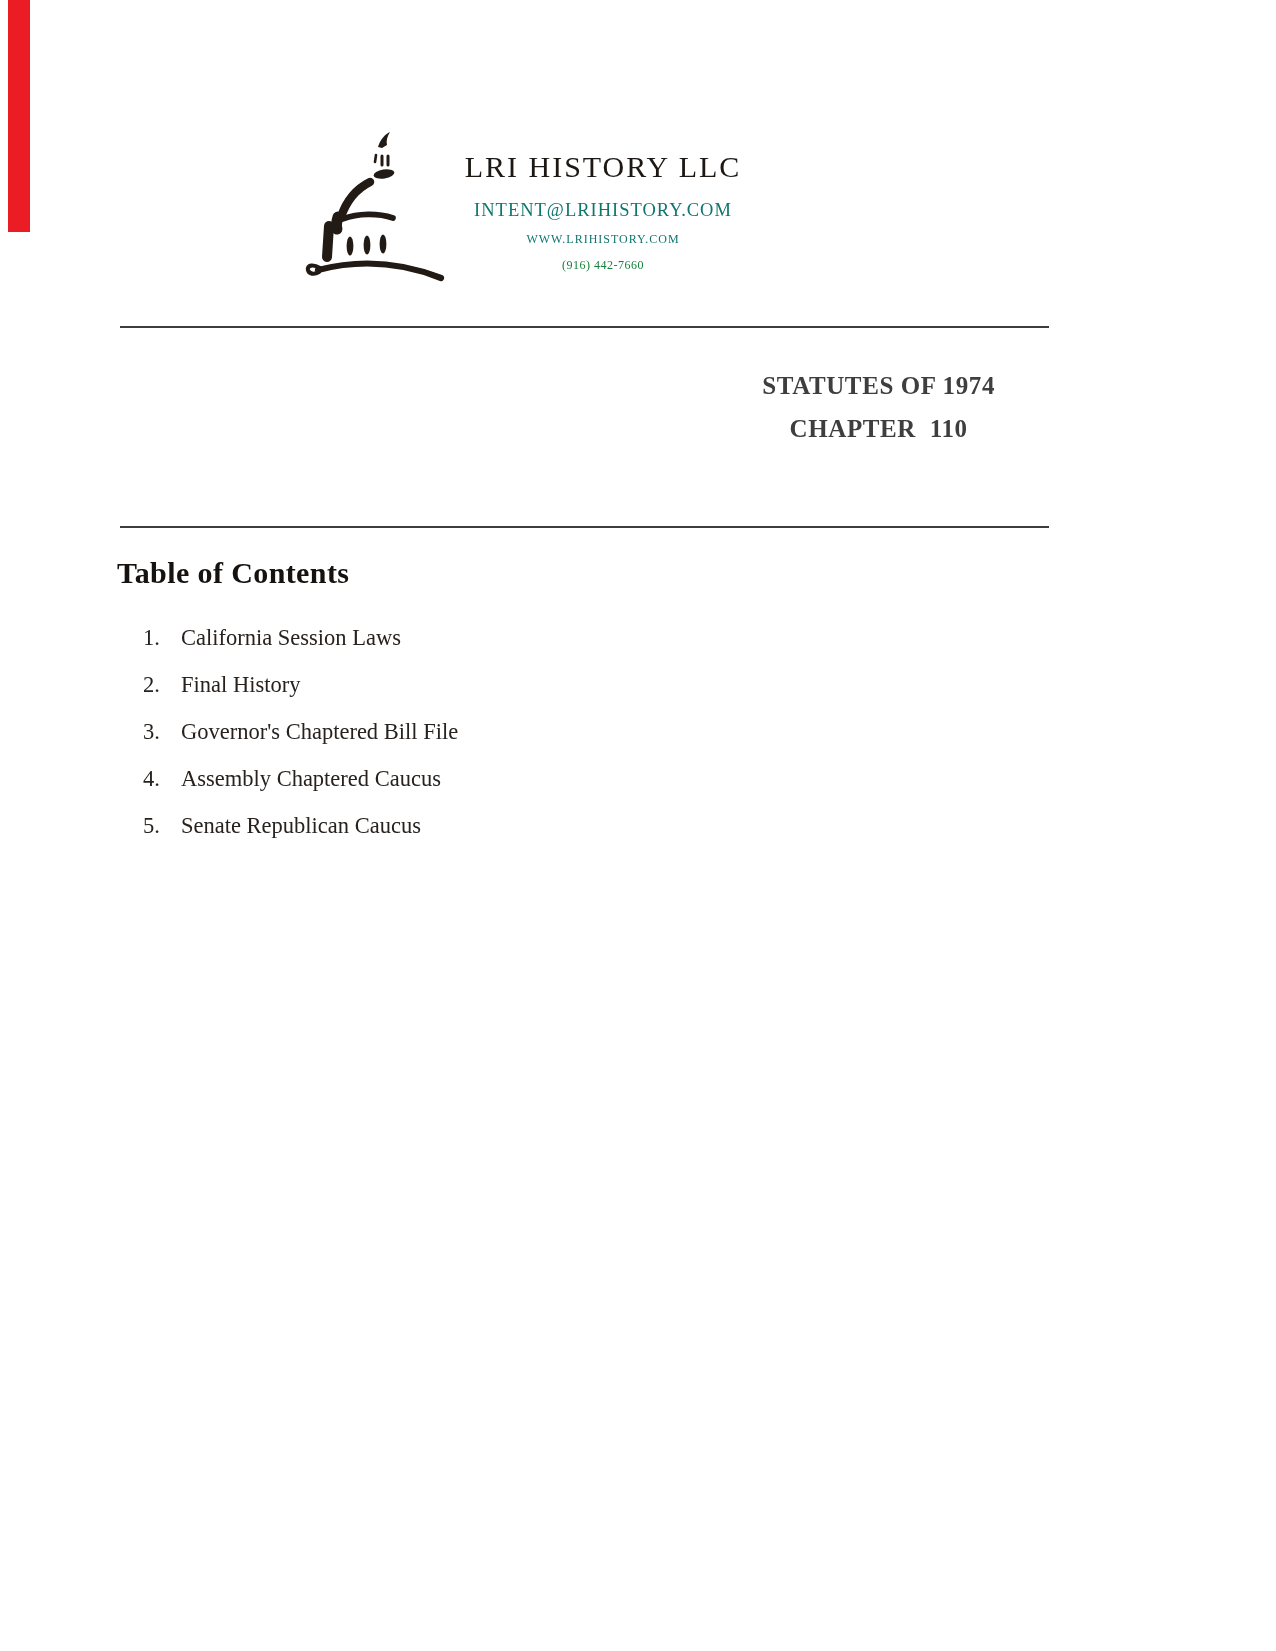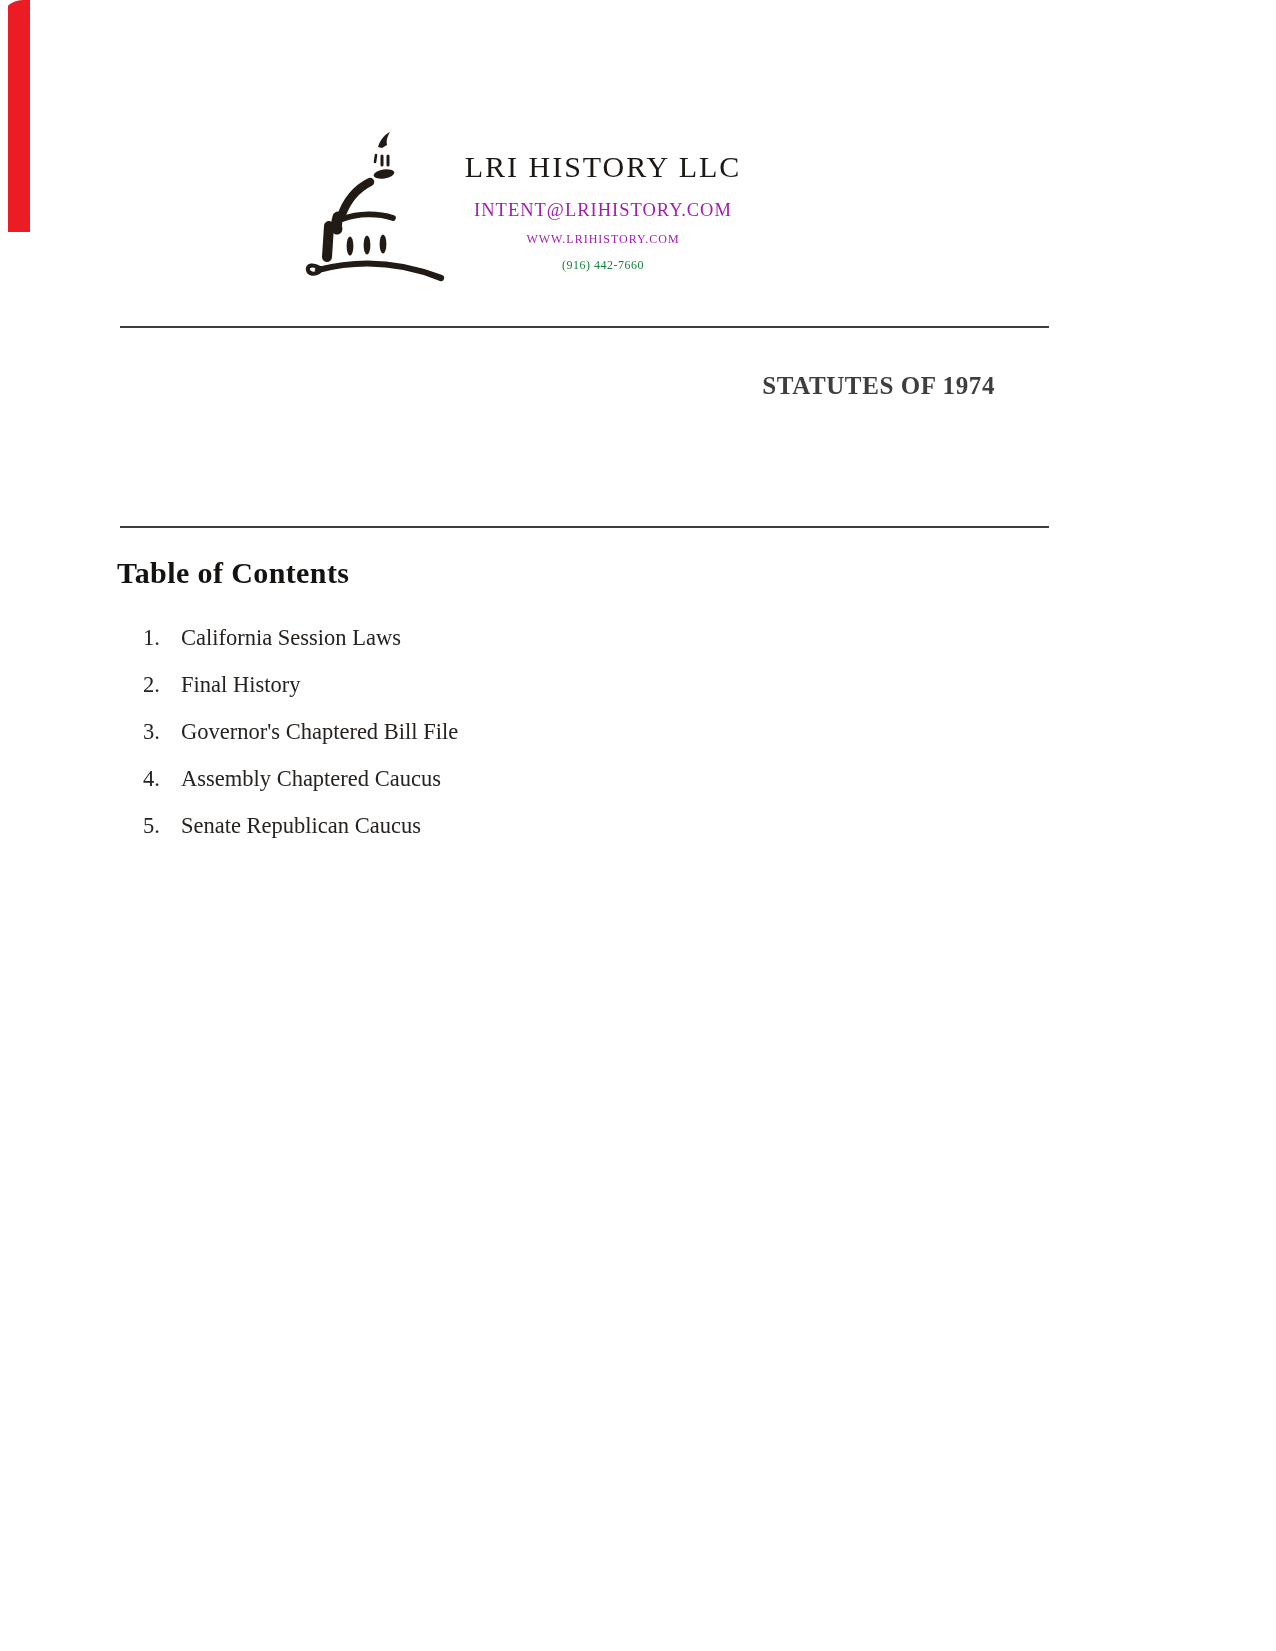--- a/index.html
+++ b/index.html
@@ -6,21 +6,20 @@
   html, body { background: #ffffff; }
   body { font-family: "Liberation Serif", "DejaVu Serif", serif; }
 
   .page {
     position: relative;
     width: 1276px;
     height: 1651px;
     background: #ffffff;
     overflow: hidden;
     margin: 0 auto;
-    border-radius: 23px;
   }
 
   
   .red-bar {
     position: absolute;
     left: 8px;
     top: 0;
     width: 22px;
     height: 232px;
   }
@@ -45,21 +44,21 @@
   .company {
     font-size: 30px;
     letter-spacing: 2px;
     color: #1d1814;
     margin-bottom: 16px;
     white-space: nowrap;
   }
   .contact-line {
     font-size: 18.5px;
     letter-spacing: 1px;
-    color: #a21caf;
+    color: #0f766e;
     margin-bottom: 11px;
     white-space: nowrap;
   }
   .contact-line.small { font-size: 12px; }
   .contact-line.phone { letter-spacing: 0.5px; color: #15803d; }
 
   .hrule {
     position: absolute;
     left: 120px;
     width: 929px;
@@ -156,20 +155,21 @@
     <div class="company">LRI HISTORY LLC</div>
     <div class="contact-line">INTENT@LRIHISTORY.COM</div>
     <div class="contact-line small">WWW.LRIHISTORY.COM</div>
     <div class="contact-line small phone">(916) 442-7660</div>
   </div>
 
   <div class="hrule first"></div>
 
   <div class="title-block">
     <div>STATUTES OF 1974</div>
+    <div>CHAPTER  110</div>
   </div>
 
   <div class="hrule second"></div>
 
   <div class="toc-heading">Table of Contents</div>
 
   <div class="toc-list">
     <div class="toc-row">
       <span class="toc-num">1.</span>
       <span class="toc-label">California Session Laws</span>

